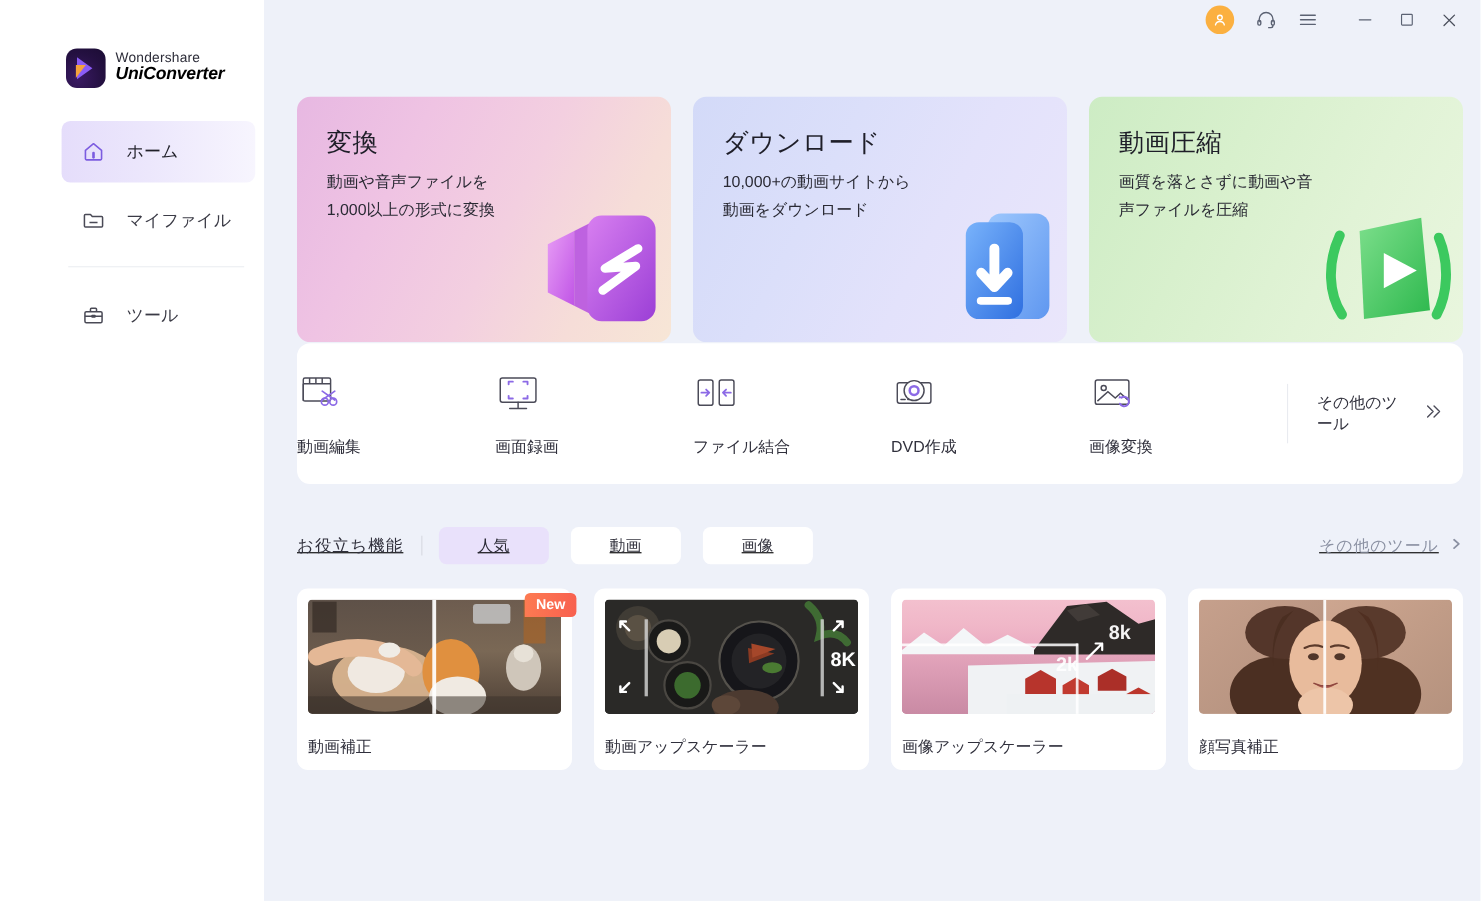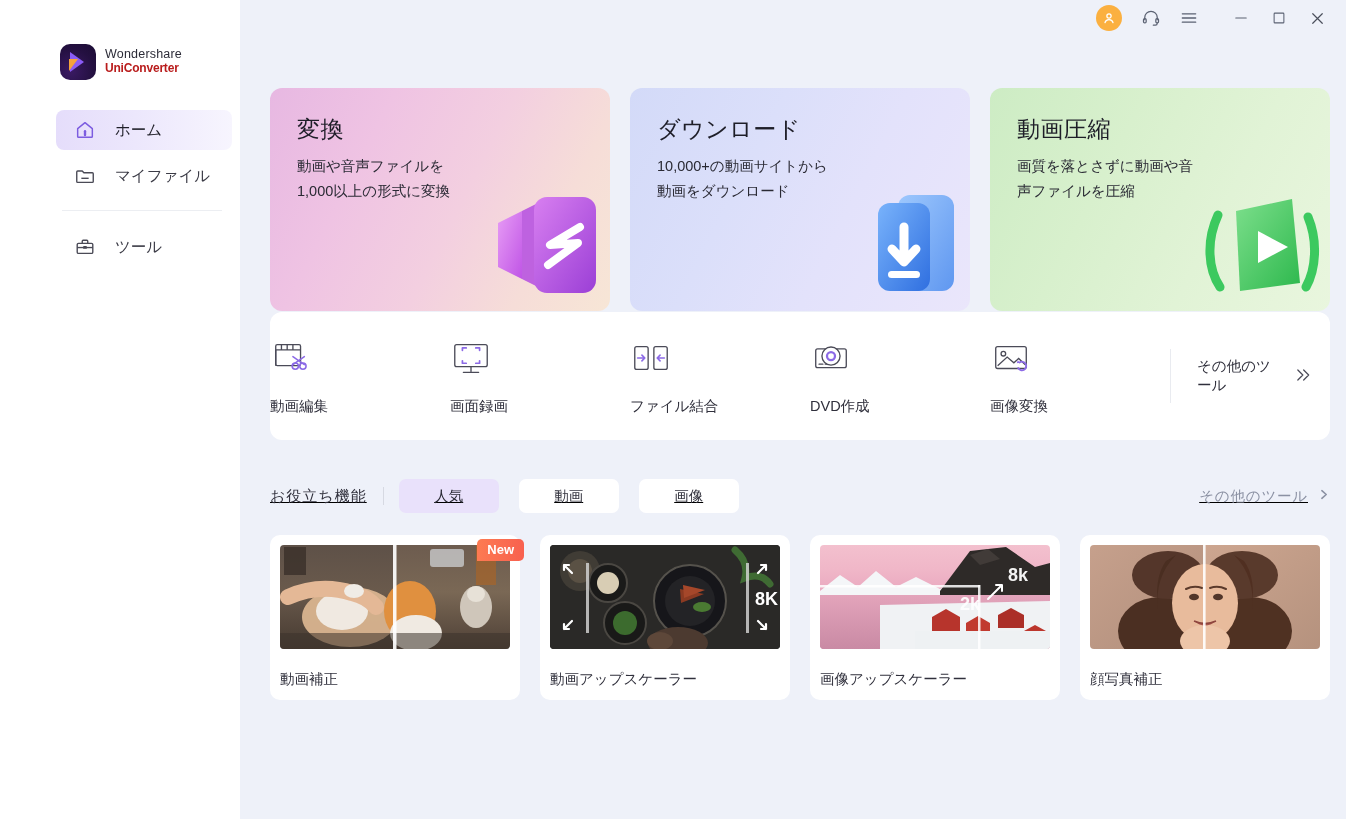--- a/index.html
+++ b/index.html
@@ -43,28 +43,29 @@
     border-left: 9px solid #f5a33c;
     border-top: 0 solid transparent;
     border-bottom: 12px solid transparent;
   }
   .logo-text { line-height: 1; padding-bottom: 2px; }
   .logo-text .t1 {
     font-size: 12.5px; color: #2c2c38; letter-spacing: .2px;
     display: block; margin-bottom: 1px;
   }
   .logo-text .t2 {
-    font-size: 12px; color: #b91c1c; font-weight: 700; letter-spacing: -.2px;
+    font-size: 16px; color: #000000; font-weight: 700; letter-spacing: -.2px;
     display: block;
+    font-style: italic;
   }
 
   .nav { margin-top: 30px; }
   .nav-item {
     display: flex; align-items: center; gap: 19px;
-    height: 40px; margin: 0 8px 6px 8px;
+    height: 56px; margin: 0 8px 6px 8px;
     padding-left: 18px;
     border-radius: 8px;
     color: #3b3b46; font-size: 15.5px;
     cursor: pointer;
   }
   .nav-item.active {
     background: linear-gradient(90deg, #e5ddfb 0%, #ece7fc 45%, #f7f5fe 100%);
     color: #1f1f28;
   }
   .nav-item .ico { width: 22px; height: 22px; flex: 0 0 22px; display: block; }

